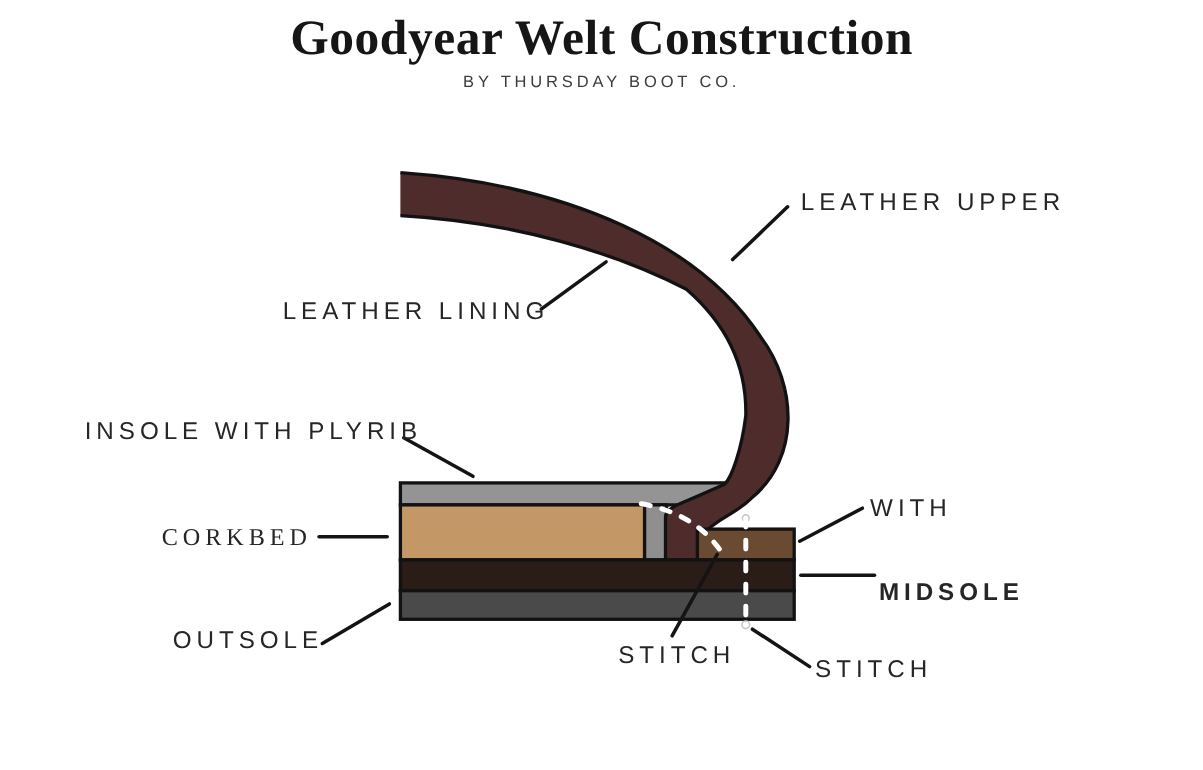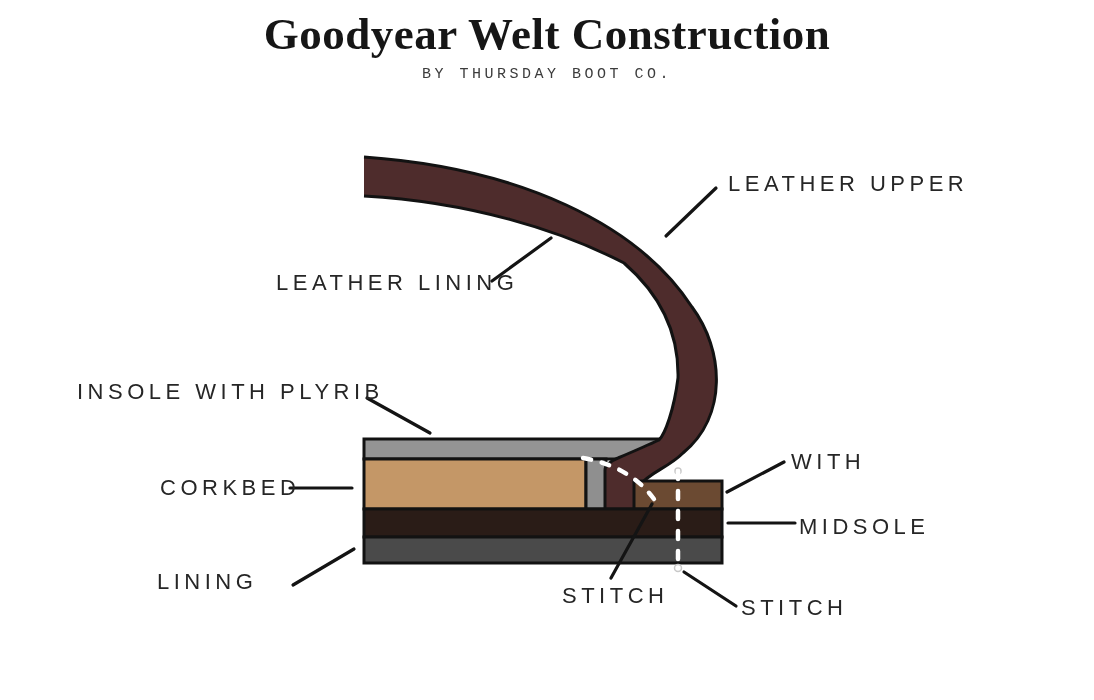--- a/index.html
+++ b/index.html
@@ -13,21 +13,21 @@
   .hdr{position:absolute;left:0;right:0;text-align:center;}
   .title{
     top:8px;
     font-family:"Liberation Serif", serif;
     font-size:45px;font-weight:600;color:#161616;
     letter-spacing:0.5px;
   }
   .subtitle{
     top:66px;
     font-size:15px;color:#3c3c3c;
-    letter-spacing:3.5px;font-weight:400;font-family:Liberation Mono, monospace;
+    letter-spacing:3.5px;font-weight:400;
   }
   .lbl{
     position:absolute;
     font-size:22px;color:#262626;
     letter-spacing:4.5px;white-space:nowrap;
     line-height:1;
   }
   svg{position:absolute;left:0;top:0;}
   .outline{stroke:#121212;stroke-width:3;}
   .leader{stroke:#141414;stroke-width:3.2;stroke-linecap:round;}
@@ -80,21 +80,21 @@
     <line x1="367" y1="398" x2="430" y2="433" class="leader"></line>
     <line x1="290" y1="488" x2="352" y2="488" class="leader"></line>
     <line x1="293" y1="585" x2="354" y2="549" class="leader"></line>
     <line x1="727" y1="492" x2="784" y2="462" class="leader"></line>
     <line x1="728" y1="523" x2="795" y2="523" class="leader"></line>
     <line x1="611" y1="578" x2="652" y2="504" class="leader"></line>
     <line x1="684" y1="572" x2="736" y2="606" class="leader"></line>
   </svg>
 
   <div class="lbl" style="left:728px;top:173px;">LEATHER UPPER</div>
-  <div class="lbl" style="left:257px;top:272px;margin-left:19px;">LEATHER LINING</div>
+  <div class="lbl" style="left:257px;top:272px;">LEATHER LINING</div>
   <div class="lbl" style="left:77px;top:381px;text-align:right;">INSOLE WITH PLYRIB</div>
-  <div class="lbl" style="left:160px;top:477px;">CORKBED</div>
-  <div class="lbl" style="left:157px;top:571px;">LINING</div>
+  <div class="lbl" style="left:147px;top:477px;font-family:Liberation Serif, serif;">CORKBED</div>
+  <div class="lbl" style="left:157px;top:571px;">OUTSOLE</div>
   <div class="lbl" style="left:791px;top:451px;">WITH</div>
-  <div class="lbl" style="left:799px;top:516px;">MIDSOLE</div>
+  <div class="lbl" style="left:799px;top:527px;font-weight:bold;">MIDSOLE</div>
   <div class="lbl" style="left:562px;top:585px;">STITCH</div>
   <div class="lbl" style="left:741px;top:597px;">STITCH</div>
 </div>
 
 </body></html>

